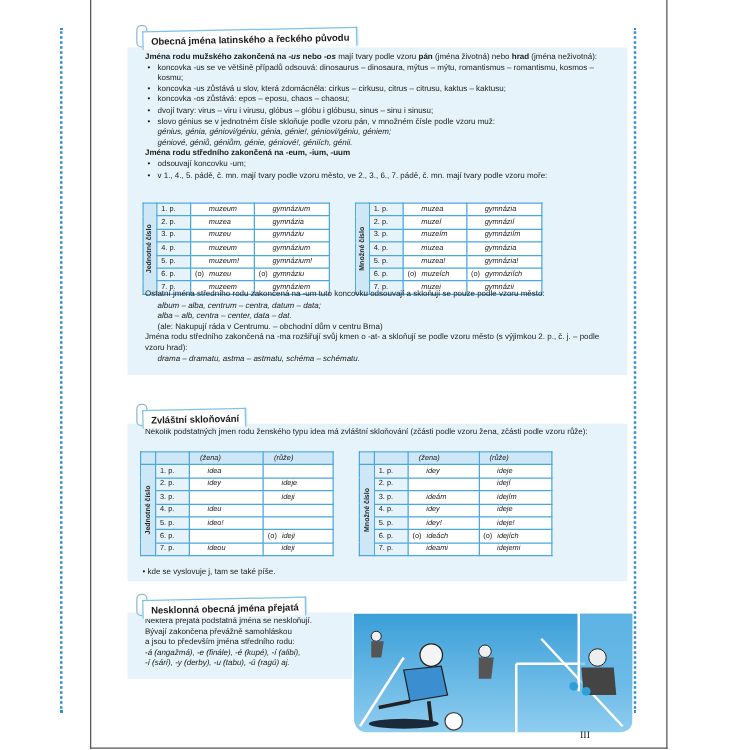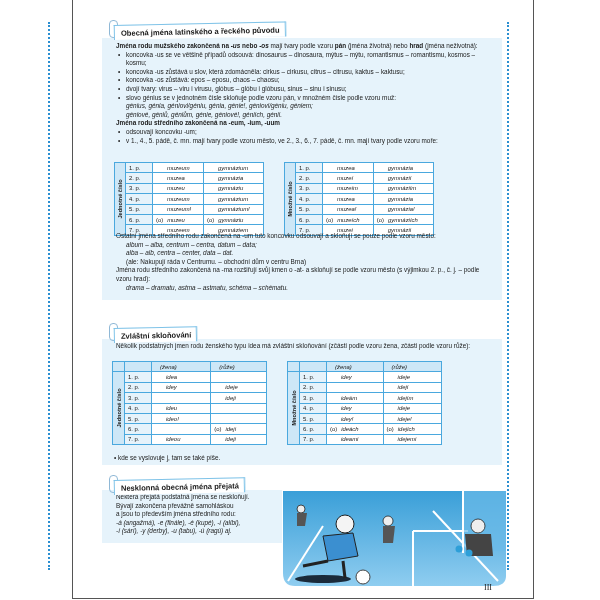--- a/index.html
+++ b/index.html
@@ -22,21 +22,21 @@
   table.decl{position:absolute;border-collapse:collapse;font-size:5.9px;background:#fff;}
   table.decl td,table.decl th{border:1px solid #4aa8de;height:9.4px;padding:0 3px;font-weight:normal;}
   table.decl td.vert{background:#cde7f7;width:10px;padding:0;position:relative;}
   table.decl td.vert span{position:absolute;left:50%;top:50%;transform:translate(-50%,-50%) rotate(-90deg);white-space:nowrap;font-weight:bold;font-size:5.6px;}
   table.decl td.case{width:20px;background:#e6f3fb;border-right:1px solid #4aa8de;}
   table.decl td.w{font-style:italic;}
   table.decl thead th{background:#cde7f7;font-style:italic;text-align:left;padding-left:8px;}
   table.decl thead th.blank{background:#cde7f7;}
   .o{font-style:normal;margin-right:4px;}
   .illu{position:absolute;left:283px;top:481px;width:223px;height:105px;}
-  .pagenum{position:absolute;left:484px;top:583px;font-family:"Liberation Serif",serif;font-size:8px;text-align:right;}
+  .pagenum{position:absolute;left:464px;top:583px;font-family:"Liberation Serif",serif;font-size:8px;text-align:right;}
 </style>
 </head>
 <body>
 
 <div class="page"></div>
 <div class="dots left"></div>
 <div class="dots right"></div>
 
 <div class="section" style="top:38px;height:262px;">
   <div class="body-text" style="top:4px;">

